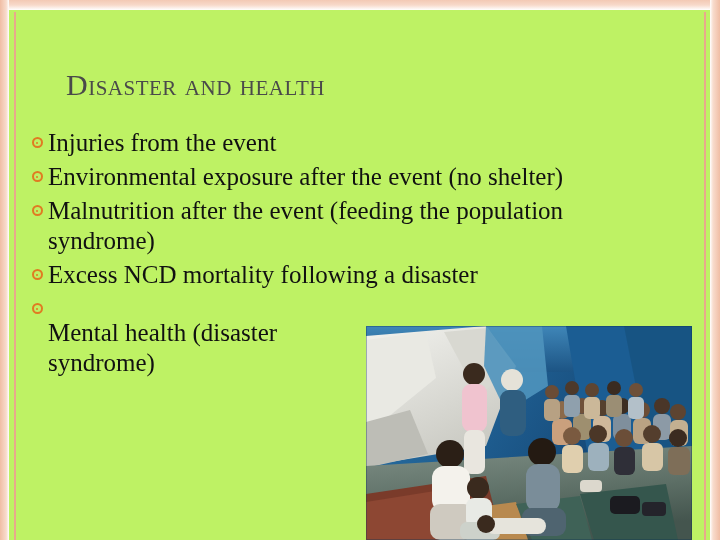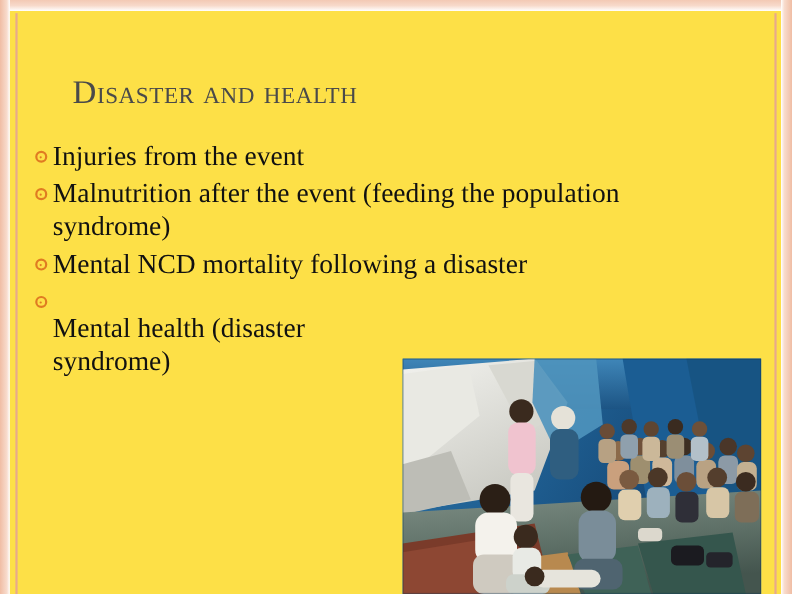--- a/index.html
+++ b/index.html
@@ -10,21 +10,21 @@
     width: 720px;
     height: 540px;
     background: #ffffff;
     font-family: "Liberation Serif", serif;
     overflow: hidden;
   }
   .slide {
     position: relative;
     width: 720px;
     height: 540px;
-    background: #fde047;
+    background: #bef264;
     box-sizing: border-box;
   }
   
   .frame-top {
     position: absolute;
     top: 0; left: 0;
     width: 720px;
     height: 10px;
     background: linear-gradient(to bottom, #f3c9b4 0%, #f7d9ca 50%, #ffffff 100%);
   }
@@ -146,33 +146,39 @@
 
   <div class="bullets">
 
     <div class="bullet-row">
       <span class="bullet-marker">
           <span class="bullet-dot"></span>
         </span>
       <span class="bullet-text">Injuries from the event</span>
     </div>
 
+    <div class="bullet-row">
+      <span class="bullet-marker">
+          <span class="bullet-dot"></span>
+        </span>
+      <span class="bullet-text">Environmental exposure after the event (no shelter)</span>
+    </div>
 
     <div class="bullet-row">
       <span class="bullet-marker">
           <span class="bullet-dot"></span>
         </span>
       <span class="bullet-text">Malnutrition after the event (feeding the population syndrome)</span>
     </div>
 
     <div class="bullet-row">
       <span class="bullet-marker">
           <span class="bullet-dot"></span>
         </span>
-      <span class="bullet-text">Mental NCD mortality following a disaster</span>
+      <span class="bullet-text">Excess NCD mortality following a disaster</span>
     </div>
 
     <div class="bullet-row">
       <span class="bullet-marker">
           <span class="bullet-dot"></span>
         </span>
       <span class="bullet-text narrow">Mental health (disaster syndrome)</span>
     </div>
 
   </div>

